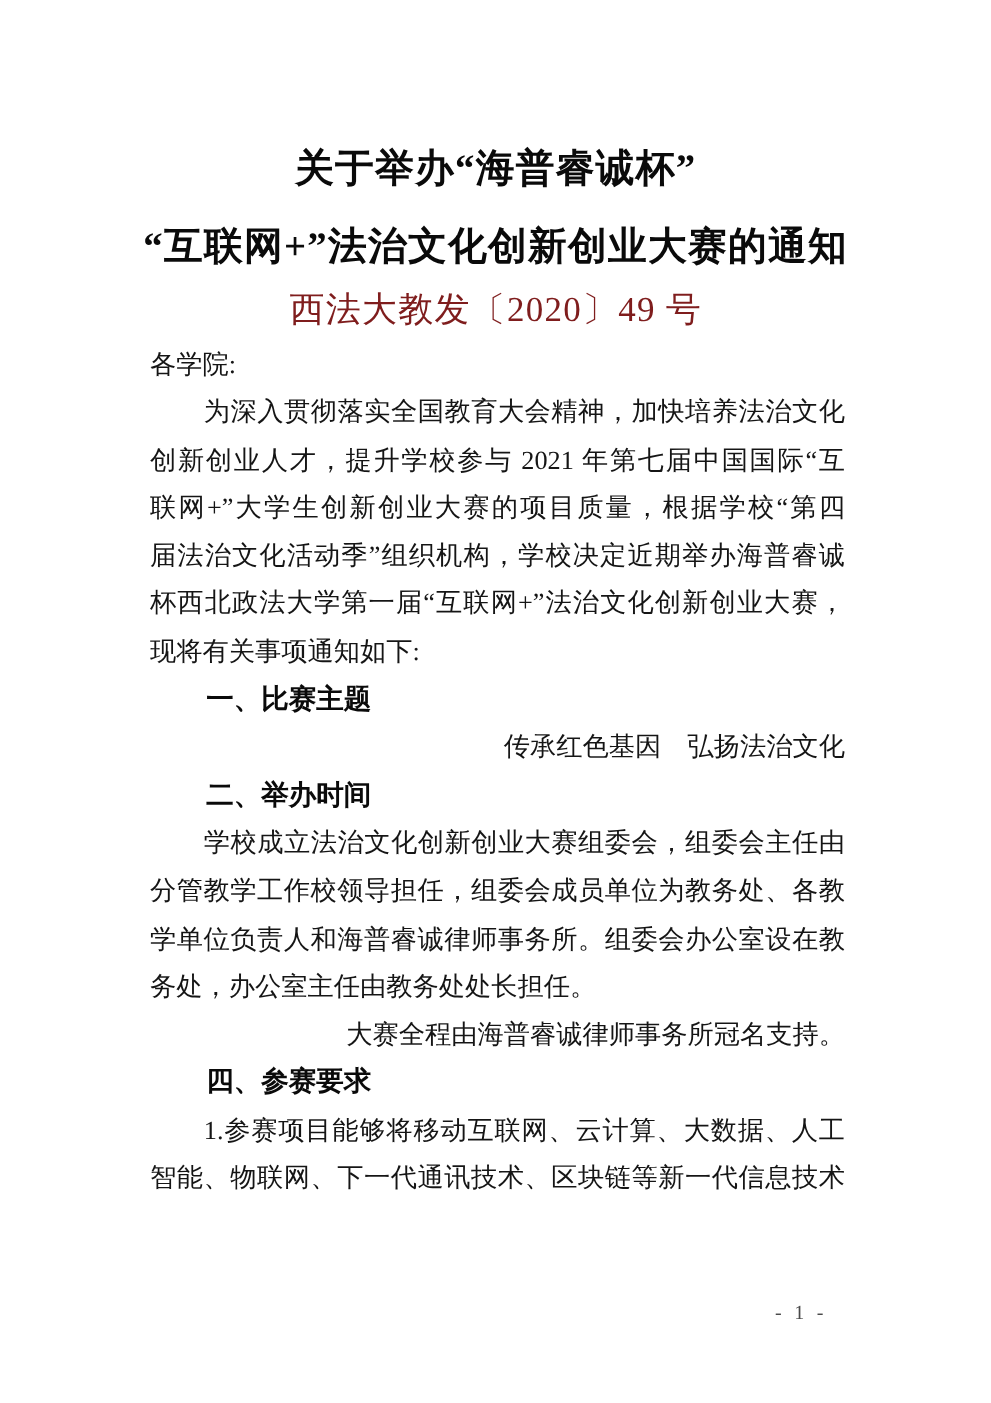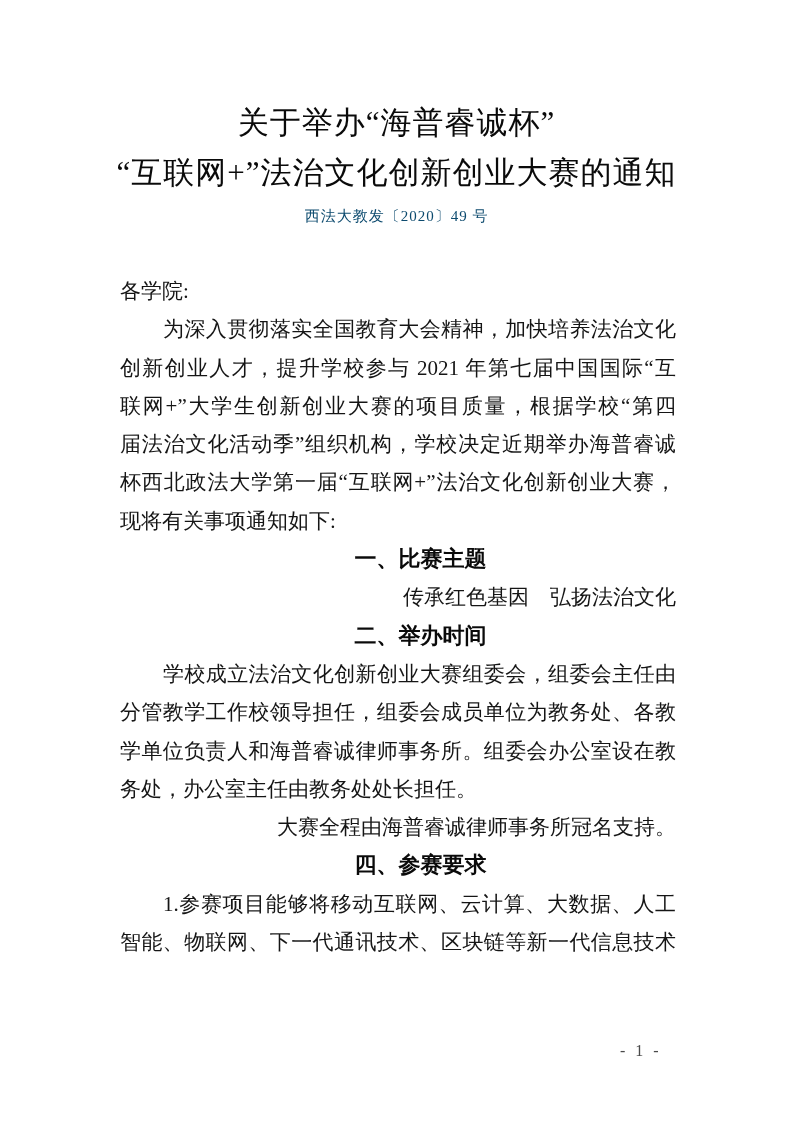--- a/index.html
+++ b/index.html
@@ -18,34 +18,34 @@
   }
   
   .title-block {
     position: absolute;
     top: 96px;
     left: 0;
     width: 793px;
     text-align: center;
   }
   .title-line {
-    margin: 4px;
+    margin: 16px;
     font-size: 31px;
-    font-weight: normal;
+    font-weight: bold;
     line-height: 46px;
     letter-spacing: 1px;
     color: #0a0a0a;
     font-family: "Liberation Serif", "DejaVu Serif", serif;
   }
   .doc-number {
     margin-top: 7px;
-    font-size: 15px;
+    font-size: 28px;
     line-height: 26px;
     font-weight: normal;
-    color: #0c4a6e;
+    color: #7f1d1d;
     letter-spacing: 1px;
   }
   
   .body-block {
     position: absolute;
     top: 272px;
     left: 120px;
     width: 556px;
     font-size: 21px;
     color: #151515;
@@ -63,21 +63,20 @@
     text-align-last: justify;
   }
   .line.justify-indent { padding-left: 43px; }
   .line.indent { padding-left: 45px; text-align: right; }
   .line.heading {
     padding-left: 45px;
     font-family: "Liberation Sans", "DejaVu Sans", sans-serif;
     font-weight: bold;
     font-size: 22px;
     color: #0a0a0a;
-    text-align: center;
   }
   
   .footer-pageno {
     position: absolute;
     top: 1041px;
     left: 620px;
     font-size: 16px;
     line-height: 20px;
     letter-spacing: 3px;
     color: #4a4a4a;

